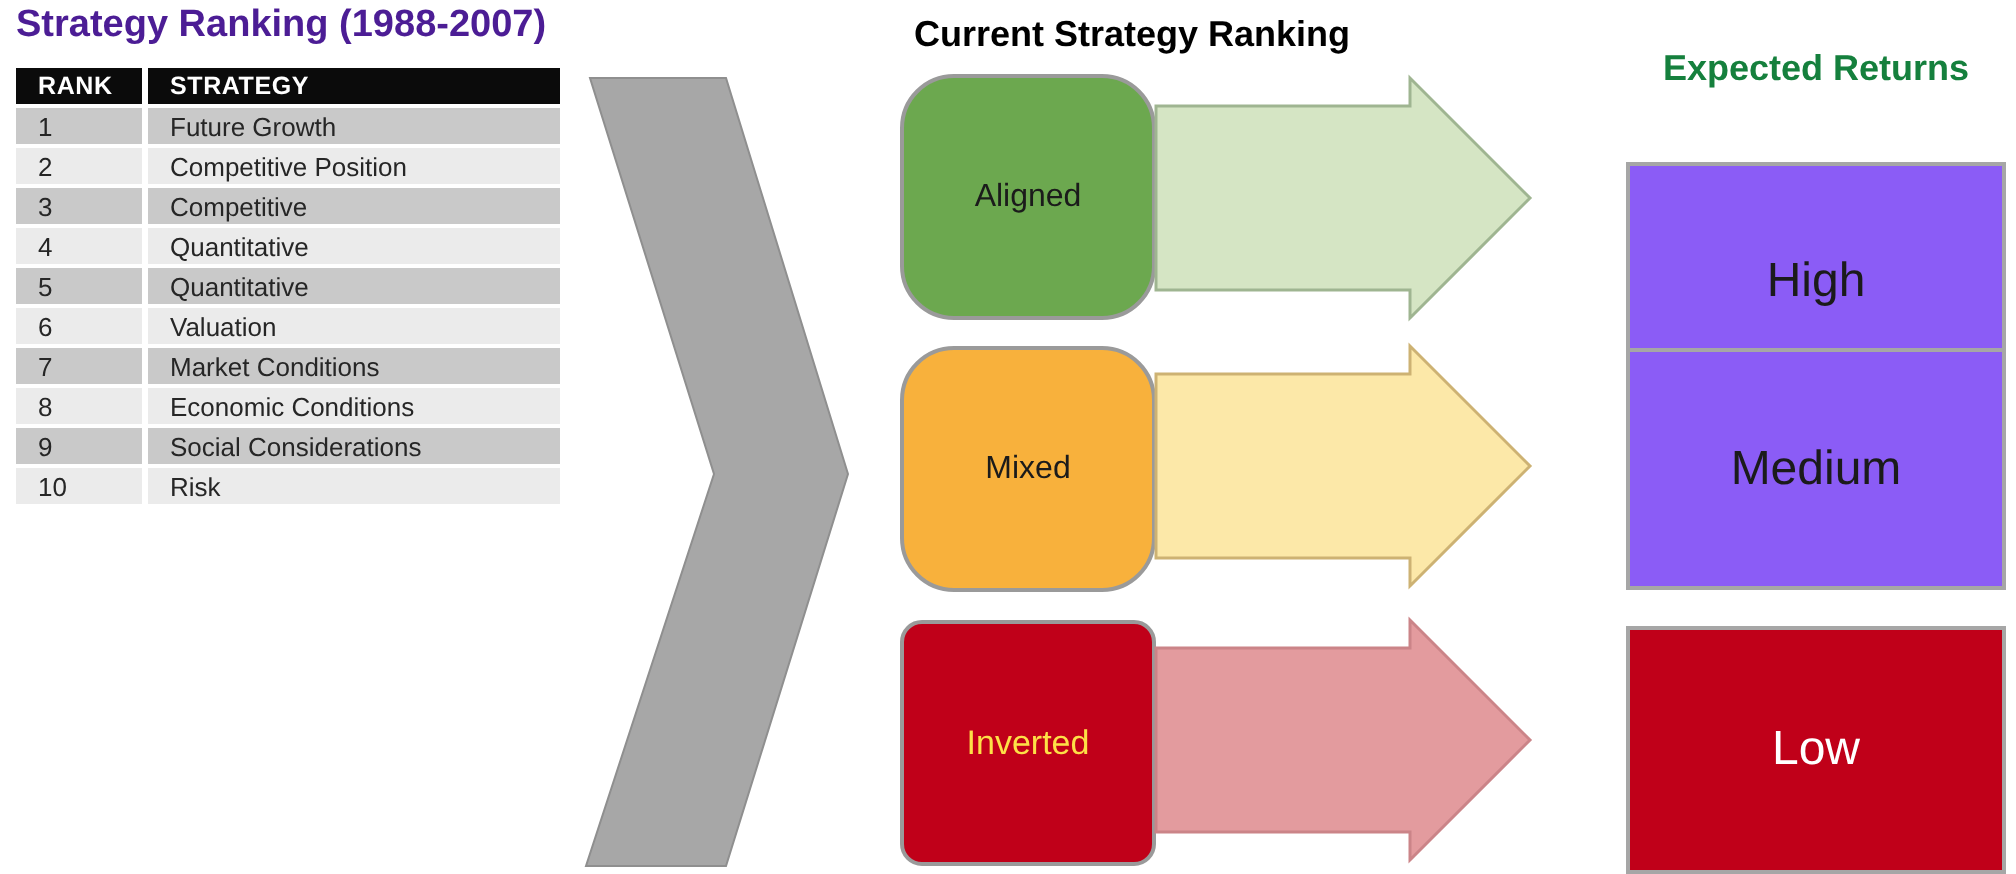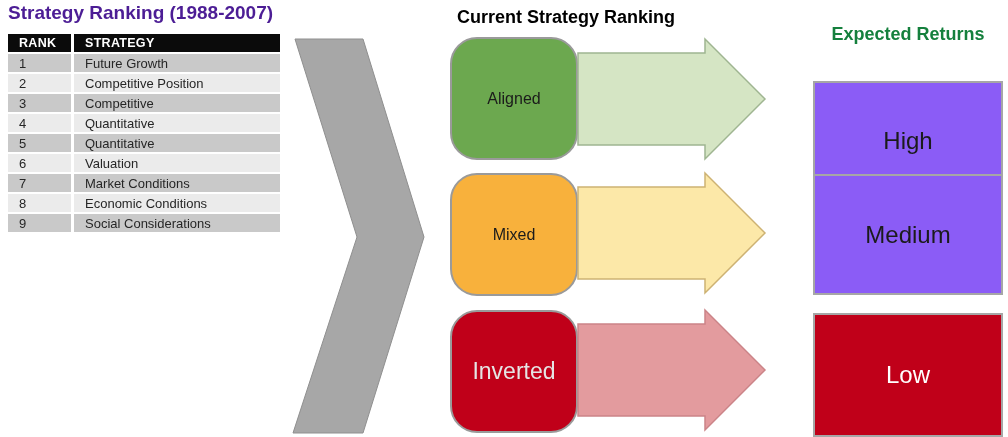--- a/index.html
+++ b/index.html
@@ -14,21 +14,21 @@
   .rank-table td{color:#262626;font-size:13px;}
   .rank-table th:first-child,.rank-table td:first-child{border-right:3px solid #ffffff;}
 
   
   .chevron{position:absolute;left:288px;top:35px;}
 
   
   .mid-title{position:absolute;left:457px;top:7px;font-size:18px;font-weight:700;color:#000000;white-space:nowrap;}
   .pill{position:absolute;left:450px;width:124px;height:119px;border:2px solid #9A9A9A;border-radius:27px;
         display:flex;align-items:center;justify-content:center;font-size:16px;color:#1b1b1b;}
-  .pill.inverted{color:#e5e5e5;font-size:23px;}
+  .pill.inverted{color:#fde047;font-size:17px;border-radius:11px;}
   .arrow{position:absolute;left:577px;}
 
   
   .right-title{position:absolute;left:813px;top:24px;width:190px;text-align:center;font-size:18px;font-weight:700;color:#15803d;white-space:nowrap;}
   .rbox{position:absolute;left:813px;width:186px;border:2px solid #A6A6A6;
         display:flex;align-items:center;justify-content:center;font-size:24px;color:#1b1b1b;}
   .rbox.low{color:#ffffff;}
 </style>
 </head>
 <body>
@@ -78,20 +78,24 @@
         <td>Market Conditions</td>
       </tr>
       <tr style="background-color: rgb(235, 235, 235);">
         <td>8</td>
         <td>Economic Conditions</td>
       </tr>
       <tr style="background-color: rgb(201, 201, 201);">
         <td>9</td>
         <td>Social Considerations</td>
       </tr>
+      <tr style="background-color: rgb(235, 235, 235);">
+        <td>10</td>
+        <td>Risk</td>
+      </tr>
     </tbody>
   </table>
 
   <svg class="chevron" width="140" height="400" viewBox="0 0 140 400">
     <polygon points="7,4 75,4 136,202 75,398 5,398 69,202" fill="#A7A7A7" stroke="#8F8F8F" stroke-width="1"></polygon>
   </svg>
 
   <div class="mid-title">Current Strategy Ranking</div>
 
   <div class="pill" style="top: 37px; background-color: rgb(108, 168, 79);">

